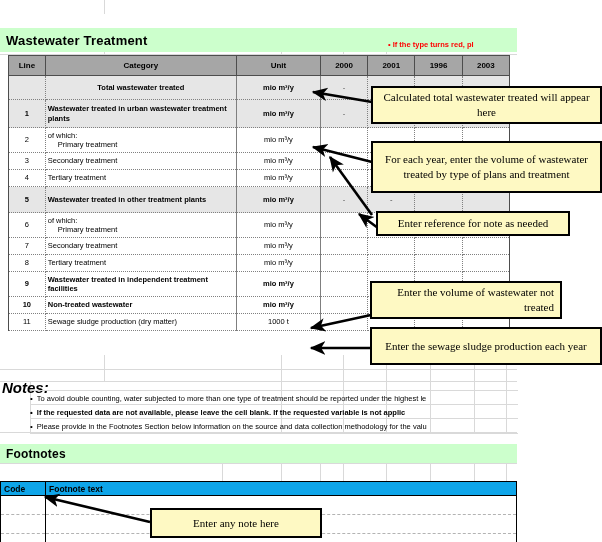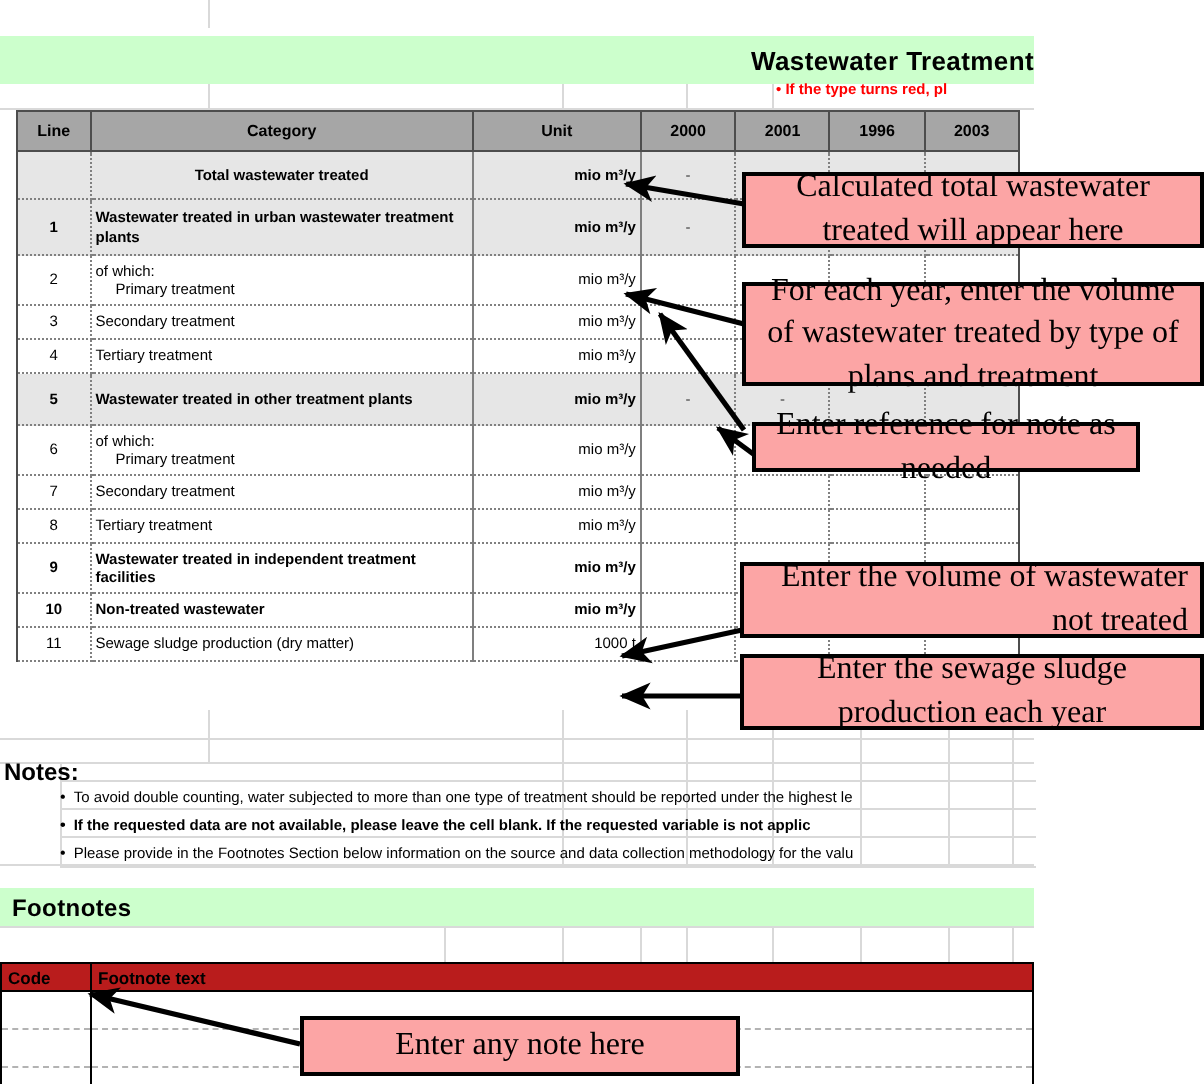--- a/index.html
+++ b/index.html
@@ -41,23 +41,22 @@
     display: flex;
     align-items: center;
     font-weight: bold;
     letter-spacing: .2px;
     color: #000;
   }
   .banner .banner-text {
     padding-left: 6px;
   }
   #banner-wastewater {
-    left: 0; top: 18px; width: 517px; height: 24px;
+    left: 0; top: 28px; width: 517px; height: 24px;
     font-size: 13px;
-    justify-content: flex-end;
   }
   #banner-footnotes {
     left: 0; top: 444px; width: 517px; height: 19px;
     font-size: 12px;
   }
 
   
   #red-note {
     position: absolute;
     left: 388px; top: 40px;
@@ -96,21 +95,21 @@
   #main-table thead th.col-cat  { width: 177px; }
   #main-table thead th.col-unit { width: 75px; margin-top: 12px; }
   #main-table thead th.col-year { width: 40px; }
 
   
   #main-table td.c-line {
     text-align: center;
     border-left: 1px solid #4d4d4d;
   }
   #main-table td.c-unit {
-    text-align: right;
+    text-align: center;
     border-left: 1px solid #7f7f7f;
     border-right: 1px solid #7f7f7f;
   }
   #main-table td.c-year {
     text-align: center;
     color: #404040;
   }
   #main-table td.c-year.last {
     border-right: 1px solid #4d4d4d;
   }
@@ -131,21 +130,22 @@
   .ofwhich-sub {
     display: block;
     padding-left: 10px;
   }
 
   
   #notes-label {
     position: absolute;
     left: 2px; top: 379px;
     font-weight: bold;
-    font-size: 12px;
+    font-size: 15px;
+    font-style: italic;
   }
   .note-row {
     position: absolute;
     left: 30px;
     width: 488px;
     height: 14px;
     overflow: hidden;
     white-space: nowrap;
     font-size: 7.5px;
     display: flex;
@@ -166,60 +166,60 @@
 
   
   #fn-table {
     position: absolute;
     left: 0px; top: 481px;
     width: 517px;
     border-collapse: collapse;
     table-layout: fixed;
   }
   #fn-table th {
-    background: #b91c1c;
+    background: #0ea5e9;
     border: 1px solid #000;
     font-weight: bold;
     font-size: 8.5px;
     height: 13px;
     text-align: left;
     padding: 0 3px;
   }
   #fn-table th.fn-code { width: 38px; }
   #fn-table td {
     height: 16px;
     border-left: 1px solid #000;
     border-right: 1px solid #000;
     border-bottom: 1px dashed #b3b3b3;
     background: #fff;
   }
   #fn-table tr:last-child td { border-bottom: 1px solid #000; }
 
   
   .callout {
     position: absolute;
-    background: #fca5a5;
+    background: #fef9c3;
     border: 2.5px solid #000;
     display: flex;
     align-items: center;
     justify-content: center;
     text-align: center;
     font-family: "Liberation Serif", serif;
-    font-size: 16px;
+    font-size: 11px;
     line-height: 1.35;
     padding: 2px 6px;
     box-sizing: border-box;
     z-index: 20;
   }
   #callout-total   { left: 371px; top: 86px;  width: 231px; height: 38px; }
   #callout-peryear { left: 371px; top: 141px; width: 231px; height: 52px; align-items: center; }
   #callout-ref     { left: 376px; top: 211px; width: 194px; height: 25px; }
-  #callout-nottreated { left: 370px; top: 281px; width: 232px; height: 38px; text-align: right; }
+  #callout-nottreated { left: 370px; top: 281px; width: 192px; height: 38px; text-align: right; }
   #callout-sludge  { left: 370px; top: 327px; width: 232px; height: 38px; }
-  #callout-anynote { left: 150px; top: 508px; width: 220px; height: 30px; }
+  #callout-anynote { left: 150px; top: 508px; width: 172px; height: 30px; }
 
   
   #arrow-layer {
     position: absolute;
     left: 0; top: 0;
     width: 602px; height: 542px;
     pointer-events: none;
     z-index: 15;
   }
 </style>

